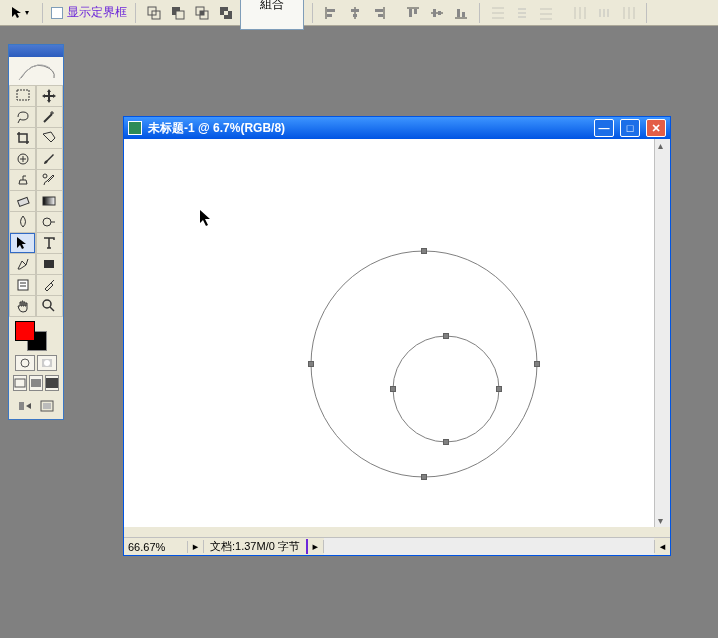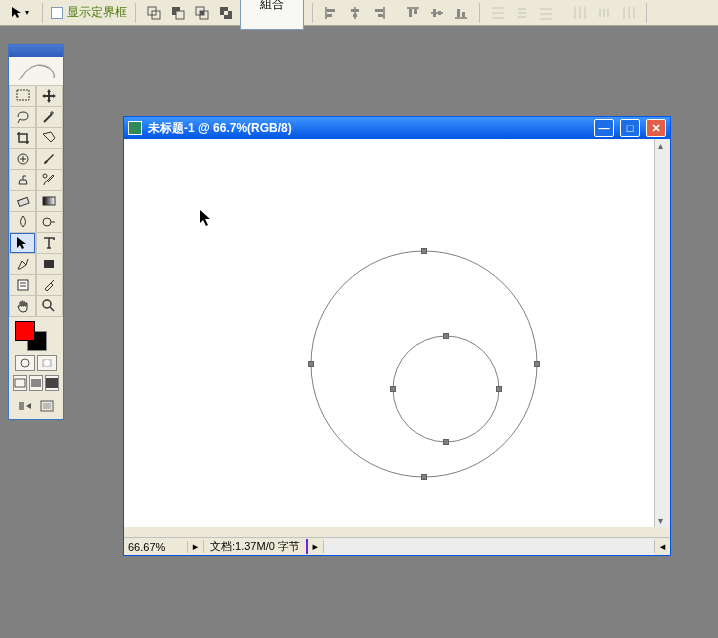--- a/index.html
+++ b/index.html
@@ -26,21 +26,21 @@
   }
   .tool-preset {
     display: flex; align-items: center; gap: 2px;
     padding: 2px 4px; border: 1px solid transparent;
   }
   .cursor-icon svg { display:block; }
   .dd { font-size: 8px; }
   .checkbox {
     width: 12px; height: 12px; border: 1px solid #7F9DB9; background: #fff;
   }
-  .label { color: #4d7c0f; }
+  .label { color: #6d28d9; }
   .icon-btn {
     width: 20px; height: 20px;
     border: 1px solid #ACA899;
     background: #F1EFE2;
     display: flex; align-items: center; justify-content: center;
     cursor: pointer;
   }
   .icon-btn.flat { border-color: transparent; background: transparent; }
   .icon-btn.disabled { opacity: 0.45; }
   .combine-btn {
@@ -597,21 +597,21 @@
           <rect x="2" y="2" width="12" height="10" fill="none" stroke="#555"></rect>
           <rect x="4" y="4" width="8" height="6" fill="#bbb"></rect>
         </svg>
       </div>
   </div>
 </div>
 
 <div class="doc-window">
   <div class="doc-title">
     <div class="app-ico"></div>
-    <span>未标题-1 @ 66.7%(RGB/8)</span>
+    <span>未标题-1 @ 6.7%(RGB/8)</span>
     <div class="spacer"></div>
     <div class="win-btn min">—</div>
     <div class="win-btn max">□</div>
     <div class="win-btn close">✕</div>
   </div>
   <div class="doc-body">
     <div class="canvas" id="canvas">
       <svg class="shapes" width="530" height="400" id="shapes-svg">
           <circle cx="300" cy="225" r="113" fill="none" stroke="#808080" stroke-width="1"></circle>
           <circle cx="322" cy="250" r="53" fill="none" stroke="#808080" stroke-width="1"></circle>

